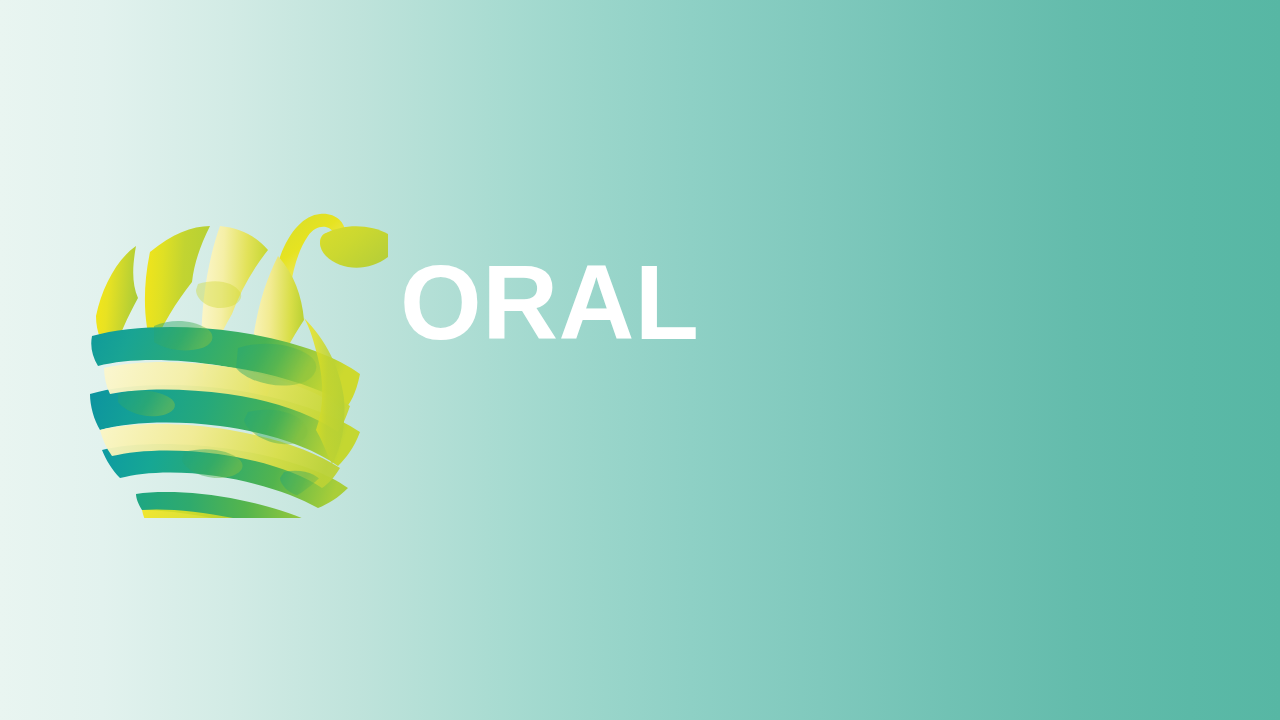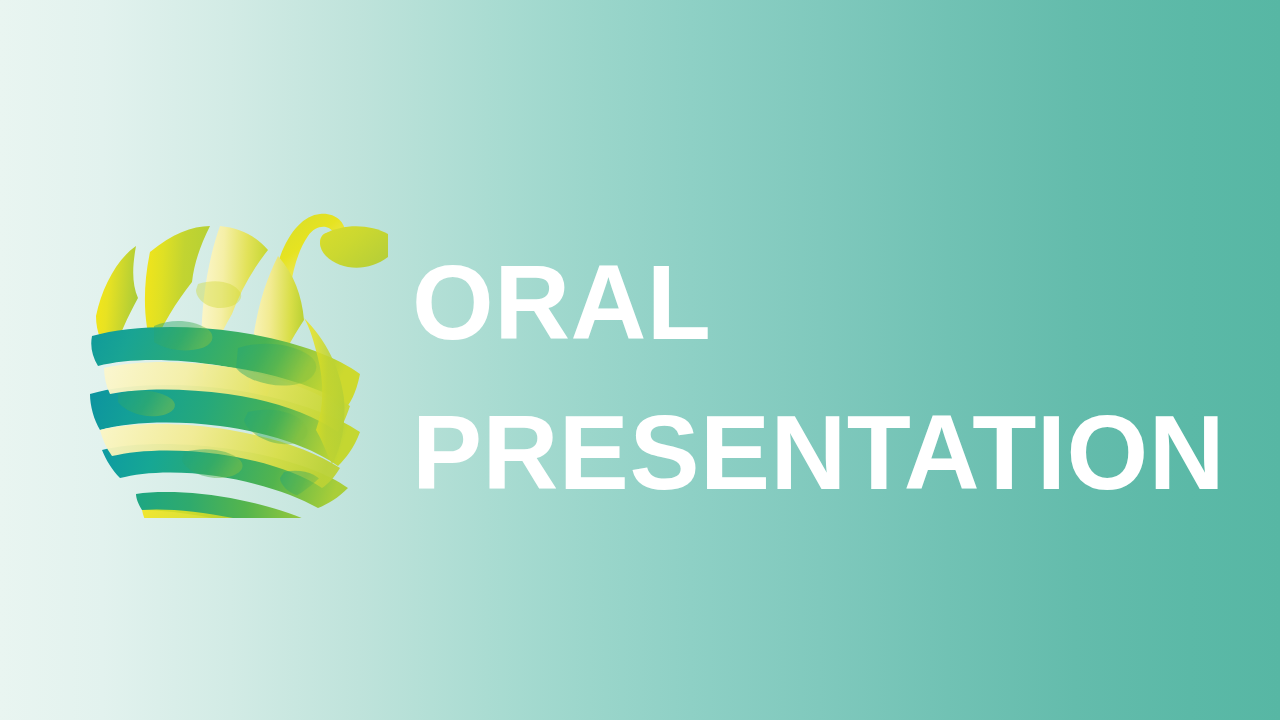--- a/index.html
+++ b/index.html
@@ -37,21 +37,21 @@
     left: 88px;
     top: 198px;
     width: 300px;
     height: 320px;
   }
   #logo-wrap svg { display: block; width: 100%; height: 100%; }
 
   
   #headline {
     position: absolute;
-    left: 412px;
+    left: 400px;
     top: 228px;
     width: 820px;
   }
   .line {
     display: block;
     color: #ffffff;
     font-weight: 700;
     font-size: 105px;
     line-height: 150px;
     letter-spacing: 0.5px;
@@ -256,16 +256,15 @@
         <path d="M196 274 C 214 270, 232 276, 236 288 C 239 297, 228 302, 214 299
                  C 200 296, 192 286, 192 280 Z" fill="url(#gLand)"></path>
         <path d="M110 86 C 128 80, 146 84, 152 94 C 157 102, 146 110, 132 110
                  C 118 110, 108 100, 108 92 Z" fill="#cfd92c" opacity="0.7"></path>
       </g>
     </svg>
   </div>
 
   <div id="headline">
     <span class="line line-1">ORAL</span>
-    <span class="line line-2">PRESENTATION</span>
   </div>
 
 </div>
 
 </body></html>

